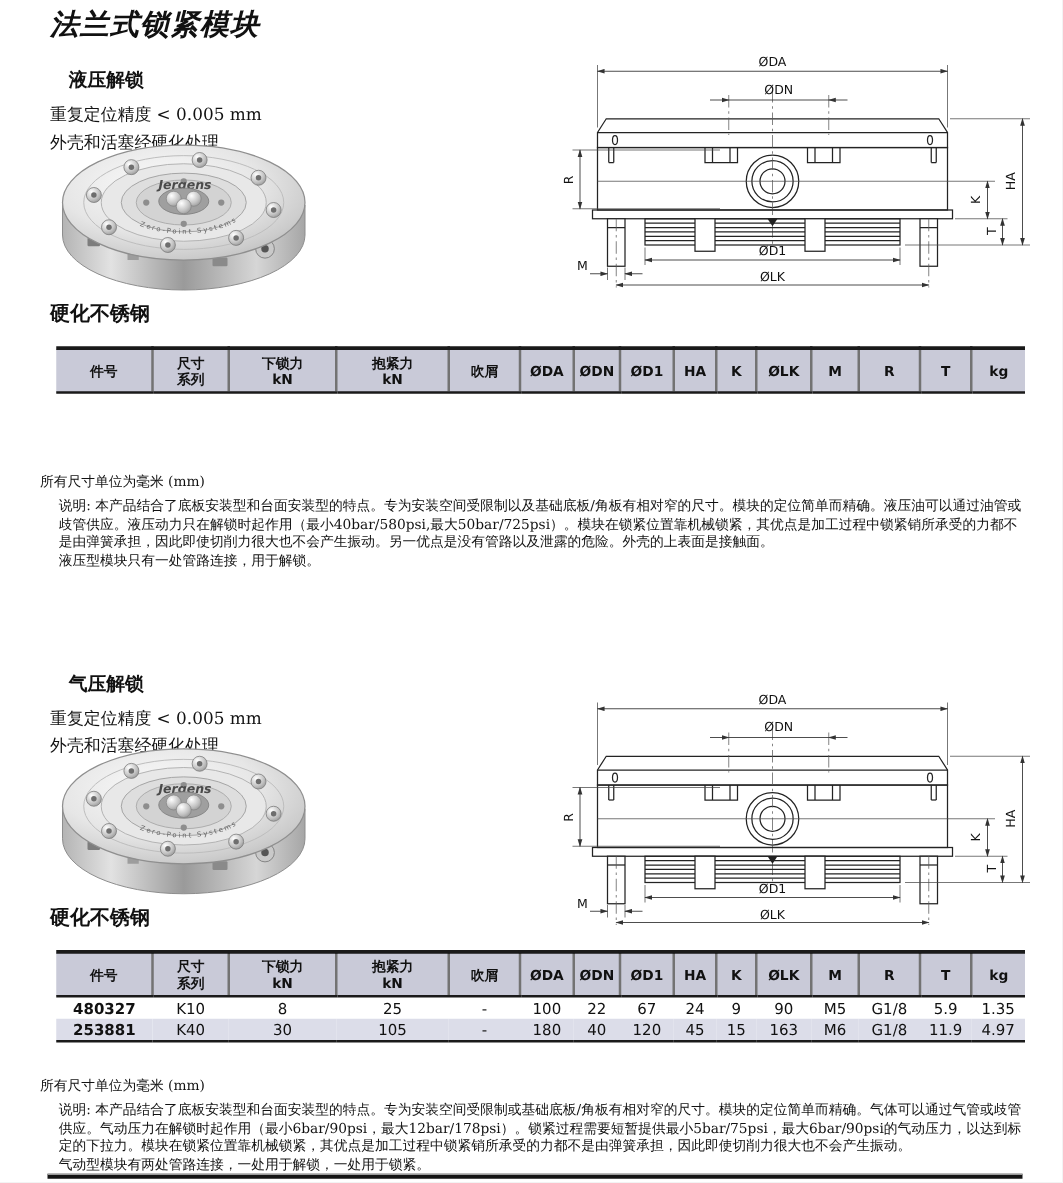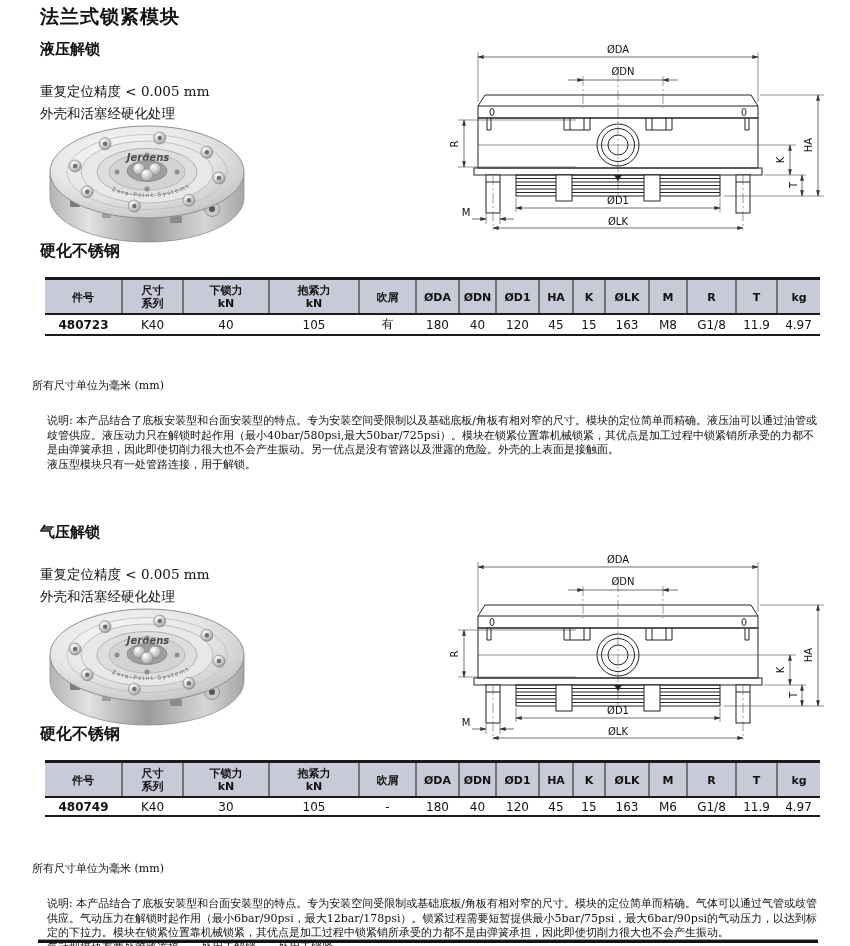--- a/index.html
+++ b/index.html
@@ -1,46 +1,46 @@
 <!DOCTYPE html>
 <html style="--hdr: #c9cad8; --alt: #dcdde9;"><head>
 <meta charset="utf-8">
 <style>
   html,body{margin:0;padding:0;background:#e9e9e9;}
   body{font-family:"DejaVu Sans","Liberation Sans",sans-serif;color:#111;}
   .page{position:relative;width:850px;height:946px;background:#ffffff;margin:0 auto;overflow:hidden;}
 
-  .title{position:absolute;top:4px;left:40px;margin:0;font-size:19px;font-weight:bold;letter-spacing:1px;}
+  .title{position:absolute;top:4px;left:40px;margin:0;font-size:23px;font-weight:bold;letter-spacing:1px;font-style:italic;}
 
   .section{position:absolute;left:0;width:850px;}
   .sec-0{top:40px;height:480px;}
   .sec-1{top:523px;height:423px;padding-left:15px;}
 
-  .subtitle{position:absolute;top:0;left:40px;margin:0;font-size:15px;font-weight:bold;}
+  .subtitle{position:absolute;top:0;left:40px;margin:15px;font-size:15px;font-weight:bold;}
   .desc1{position:absolute;top:21px;left:40px;font-size:13.5px;font-family:"DejaVu Serif","Liberation Serif",serif;margin-top:44px;}
   .desc2{position:absolute;top:43px;left:40px;font-size:13.5px;font-family:"DejaVu Serif","Liberation Serif",serif;}
 
-  .photo-slot{position:absolute;left:42px;top:72px;width:210px;height:136px;text-align:right;}
+  .photo-slot{position:absolute;left:42px;top:62px;width:210px;height:136px;text-align:right;}
   .drawing-slot{position:absolute;left:428px;width:420px;height:206px;}
   .sec-0 .drawing-slot{top:-12px;}
   .sec-1 .drawing-slot{top:15px;}
 
   .material{position:absolute;top:201px;left:40px;margin:0;font-size:16px;font-weight:bold;}
 
   .spec-table{position:absolute;top:237px;left:45px;width:775px;border-collapse:collapse;table-layout:fixed;
     border-top:3px solid #1a1a1a;border-bottom:2px solid #1a1a1a;}
   .spec-table thead th{background:var(--hdr,#c9cad8);font-size:11px;font-weight:bold;white-space:pre-line;
     padding:4px 0 3px 0;border-left:2px solid #737373;border-bottom:2px solid #1a1a1a;line-height:13px;vertical-align:middle;}
   .spec-table thead th:first-child{border-left:none;}
   .spec-table tbody td{font-size:12px;text-align:center;padding:1px 0;height:15px;}
   .spec-table tbody td.pn{font-weight:bold;}
   .spec-table tbody tr:nth-child(2){background:var(--alt,#dcdde9);}
 
   .unit-note{position:absolute;top:338px;left:32px;font-size:11px;font-family:"DejaVu Serif","Liberation Serif",serif;}
-  .notes{position:absolute;top:374px;left:47px;width:772px;font-size:11px;line-height:14.5px;
+  .notes{position:absolute;top:358px;left:47px;width:772px;font-size:11px;line-height:14.5px;
     font-family:"DejaVu Serif","Liberation Serif",serif;white-space:pre-line;}
 
   .bottom-rule{position:absolute;top:939px;left:38px;width:780px;height:3px;background:#141414;border-top:1px solid #9a9a9a;}
 
   
   .ln{stroke:#232323;stroke-width:1;fill:none;}
   .thin{stroke:#4a4a4a;stroke-width:0.6;fill:none;}
   .cl{stroke:#5a5a5a;stroke-width:0.6;fill:none;stroke-dasharray:10 3 2 3;}
   .dim{stroke:#333;stroke-width:0.7;fill:none;}
   .dlabel{font-size:10px;fill:#111;font-family:"DejaVu Sans","Liberation Sans",sans-serif;}
@@ -253,37 +253,20 @@
             <th>HA</th>
             <th>K</th>
             <th>ØLK</th>
             <th>M</th>
             <th>R</th>
             <th>T</th>
             <th>kg</th>
           </tr>
         </thead>
       <tbody>
-          <tr>
-            <td class="pn">480723</td>
-            <td>K40</td>
-            <td>40</td>
-            <td>105</td>
-            <td>有</td>
-            <td>180</td>
-            <td>40</td>
-            <td>120</td>
-            <td>45</td>
-            <td>15</td>
-            <td>163</td>
-            <td>M8</td>
-            <td>G1/8</td>
-            <td>11.9</td>
-            <td>4.97</td>
-          </tr>
         </tbody>
     </table>
     <div class="unit-note">所有尺寸单位为毫米 (mm)</div>
     <div class="notes">说明: 本产品结合了底板安装型和台面安装型的特点。专为安装空间受限制以及基础底板/角板有相对窄的尺寸。模块的定位简单而精确。液压油可以通过油管或歧管供应。液压动力只在解锁时起作用（最小40bar/580psi,最大50bar/725psi）。模块在锁紧位置靠机械锁紧，其优点是加工过程中锁紧销所承受的力都不是由弹簧承担，因此即使切削力很大也不会产生振动。另一优点是没有管路以及泄露的危险。外壳的上表面是接触面。
 液压型模块只有一处管路连接，用于解锁。</div>
   </div>
 
   <div class="section sec-1">
     <h2 class="subtitle">气压解锁</h2>
     <div class="desc1">外壳和活塞经硬化处理</div>
@@ -486,21 +469,38 @@
             <th>K</th>
             <th>ØLK</th>
             <th>M</th>
             <th>R</th>
             <th>T</th>
             <th>kg</th>
           </tr>
         </thead>
       <tbody>
           <tr>
-            <td class="pn">480749</td>
+            <td class="pn">480327</td>
+            <td>K10</td>
+            <td>8</td>
+            <td>25</td>
+            <td>-</td>
+            <td>100</td>
+            <td>22</td>
+            <td>67</td>
+            <td>24</td>
+            <td>9</td>
+            <td>90</td>
+            <td>M5</td>
+            <td>G1/8</td>
+            <td>5.9</td>
+            <td>1.35</td>
+          </tr>
+          <tr>
+            <td class="pn">253881</td>
             <td>K40</td>
             <td>30</td>
             <td>105</td>
             <td>-</td>
             <td>180</td>
             <td>40</td>
             <td>120</td>
             <td>45</td>
             <td>15</td>
             <td>163</td>

